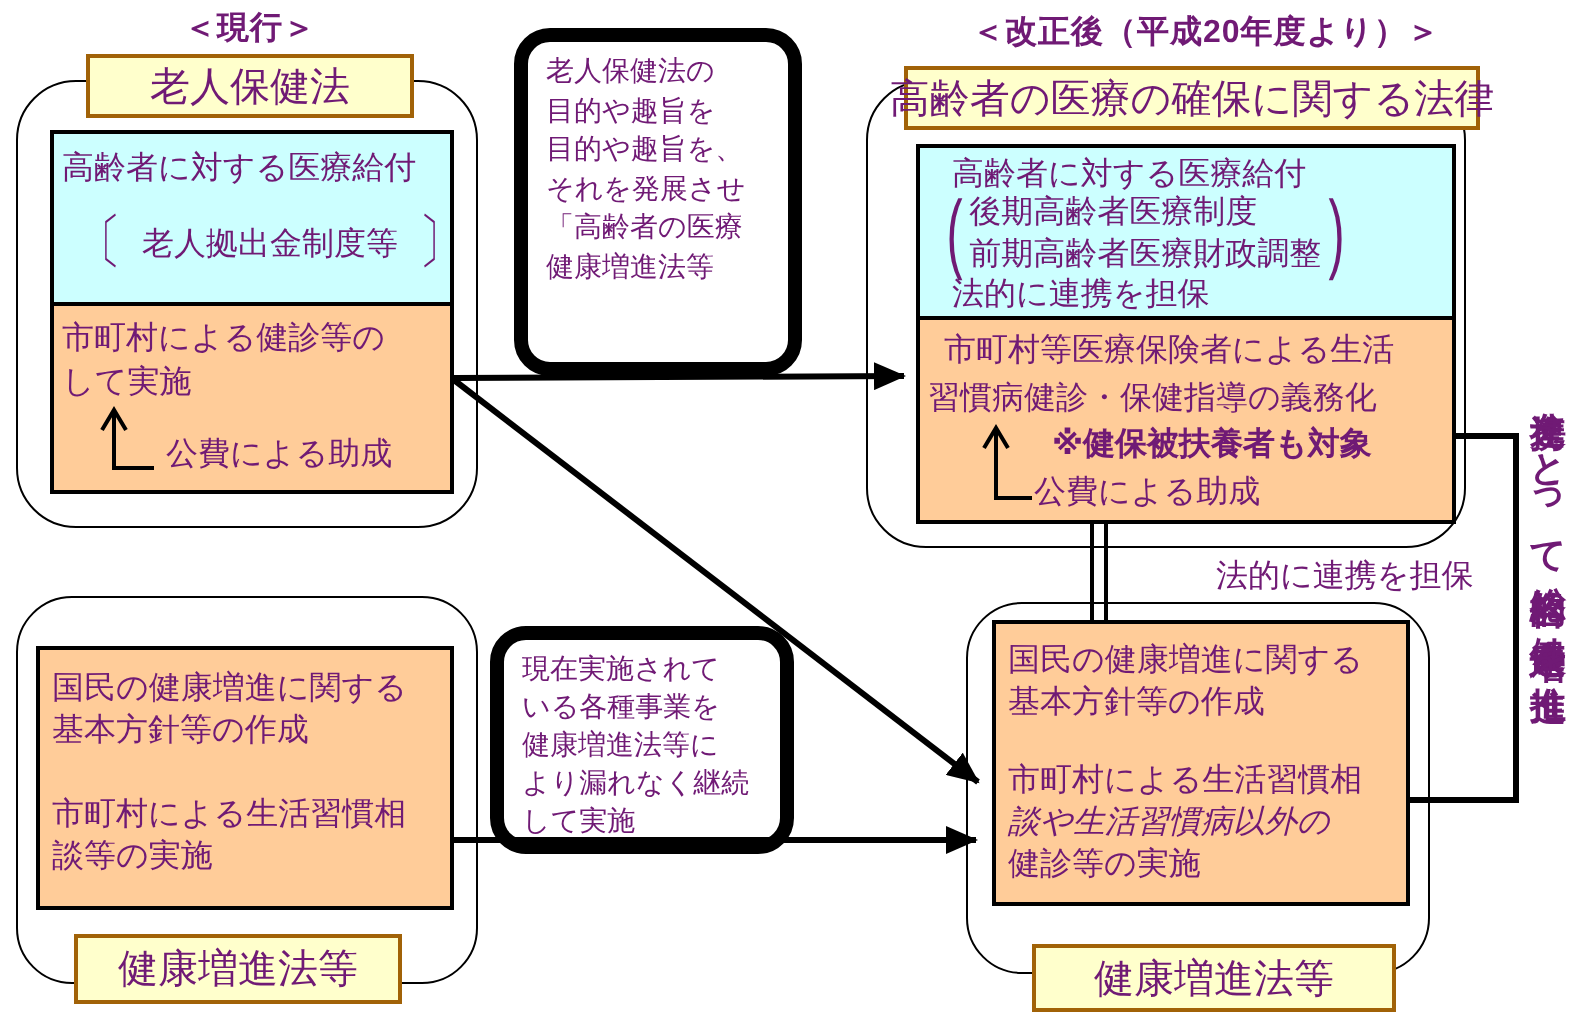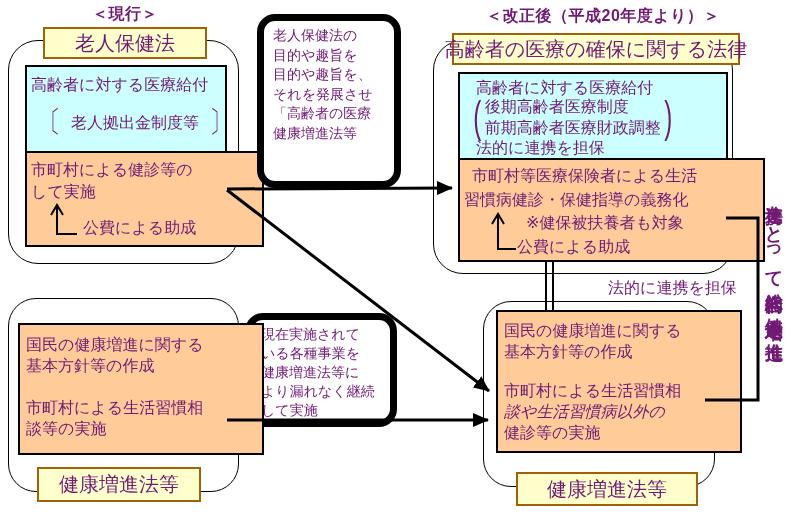--- a/index.html
+++ b/index.html
@@ -10,21 +10,21 @@
   }
   .title{position:absolute;font-size:16px;font-weight:bold;white-space:nowrap;letter-spacing:0.5px;}
   .group{position:absolute;background:#fff;border:1px solid #000;border-radius:30px;}
   .law-label{
     position:absolute;background:var(--label-bg,#FFFFCC);border:2px solid #a16207;
     display:flex;align-items:center;justify-content:center;
     font-size:20px;white-space:nowrap;z-index:3;
   }
   .box{position:absolute;border:2px solid #000;z-index:2;font-size:16px;line-height:21px;}
   .box.cyan{background:var(--medical-bg,#CCFFFF);}
-  .box.orange{background:var(--health-bg,#FFCC99);padding-left:37px;}
+  .box.orange{background:var(--health-bg,#FFCC99);}
   .tline{position:absolute;white-space:nowrap;}
   .bubble{
     position:absolute;background:#fff;border:7px solid #000000;border-radius:18px;
     font-size:14px;line-height:19.5px;padding:5px 9px;white-space:nowrap;z-index:2;
   }
   .bracket-row{position:absolute;display:flex;align-items:center;white-space:nowrap;}
   .big-paren{display:inline-block;font-size:44px;font-weight:100;line-height:42px;transform:scaleX(0.55);}
   .sq-bracket{display:inline-block;font-size:30px;font-weight:100;line-height:30px;transform:scaleX(0.7);}
   .paren-col div{line-height:21px;}
   .vnote{
@@ -90,21 +90,21 @@
     <div class="tline" style="left:16px;top:63px;">法的に連携を担保</div>
   </div>
 
   <div class="box orange" style="left:458px;top:158px;width:266px;height:100px;">
     <div class="tline" style="left:12px;top:5px;">市町村等医療保険者による生活</div>
     <div class="tline" style="left:4px;top:29px;">習慣病健診・保健指導の義務化</div>
     <svg class="conn" style="left:28px;top:52px;" width="28" height="40" viewBox="0 0 28 40">
       <path d="M4 12 L10 2 L16 12" fill="none" stroke="#000" stroke-width="2"></path>
       <path d="M10 2 L10 37 L28 37" fill="none" stroke="#000" stroke-width="2"></path>
     </svg>
-    <div class="tline" style="left:66px;top:52px;">※健保被扶養者も対象</div>
+    <div class="tline" style="left:66px;top:52px;font-weight:bold;">※健保被扶養者も対象</div>
     <div class="tline" style="left:57px;top:76px;">公費による助成</div>
   </div>
 
   <div class="link-note" style="left:560px;top:278px;margin-left:48px;">法的に連携を担保</div>
 
   <div class="bubble" style="left:245px;top:313px;width:120px;height:90px;font-size:14px;line-height:19px;">
     <div>現在実施されて</div>
     <div>いる各種事業を</div>
     <div>健康増進法等に</div>
     <div>より漏れなく継続</div>

